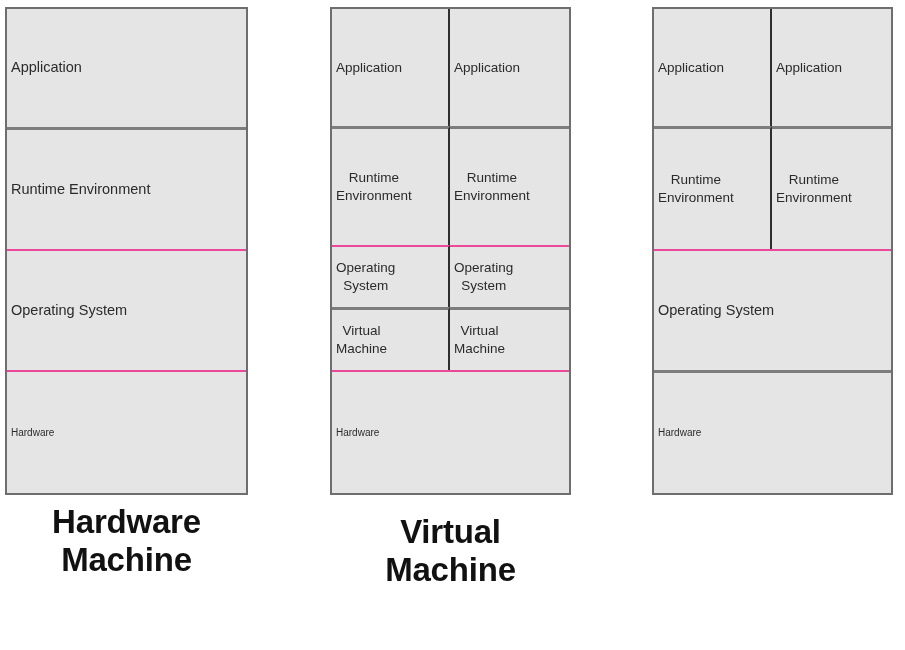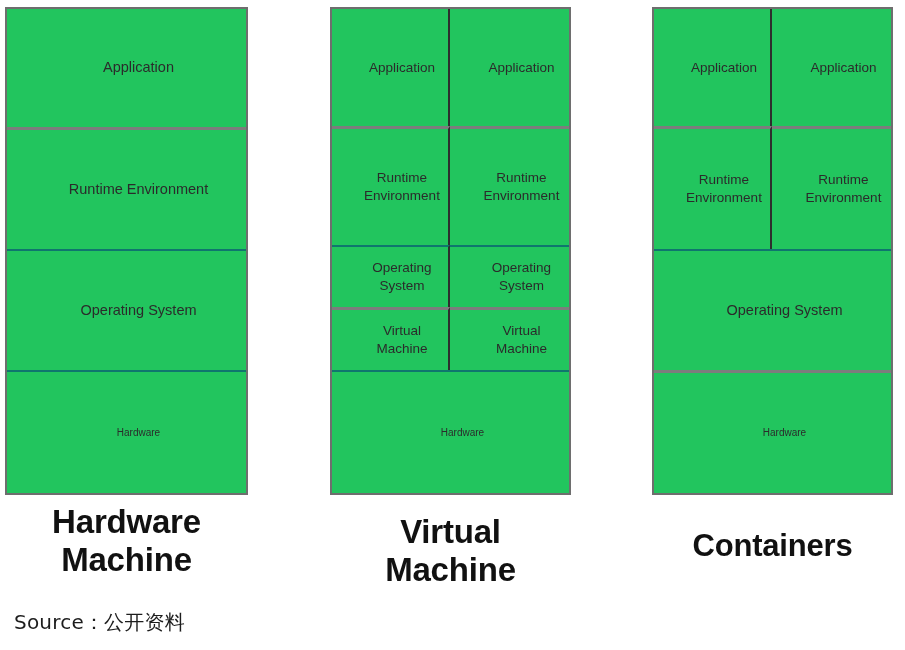--- a/index.html
+++ b/index.html
@@ -36,35 +36,33 @@
   #col-physical { left: 5px;   top: 7px; width: 243px; height: 488px; }
   #col-virtual  { left: 330px; top: 7px; width: 241px; height: 488px; }
   #col-container{ left: 652px; top: 7px; width: 241px; height: 488px; }
 
   
   .layer {
     position: absolute;
     box-sizing: border-box;
     display: flex;
     align-items: center;
-    justify-content: center;
     text-align: center;
-    background: #22c55e;
+    background: #e5e5e5;
     line-height: 1.32;
     color: #2b2b2b;
-    padding-left: 24px;
   }
   .layer .lbl {
     display: block;
     white-space: pre-line;
     padding: 0 4px;
   }
 
   
-  .rule-top  { border-top: 2px solid #0f766e; }
+  .rule-top  { border-top: 2px solid #ec4899; }
   .rule-top-soft { border-top: 3px solid #7d7d7d; }
   
   .rule-right { border-right: 2px solid #2e2e2e; }
 
   
   .fs-wide   { font-size: 14.5px; }   
   .fs-narrow { font-size: 13.5px; }   
   .fs-hw     { font-size: 10px; }
 
   
@@ -185,17 +183,15 @@
       <span class="lbl">Hardware</span>
     </div>
   </div>
 
   <div class="caption" id="caption-physical">Hardware
 Machine</div>
 
   <div class="caption" id="caption-virtual">Virtual
 Machine</div>
 
-  <div class="caption" id="caption-container">Containers</div>
 
-  <div id="source-note">Source：公开资料</div>
 
 </div>
 
 </body></html>

